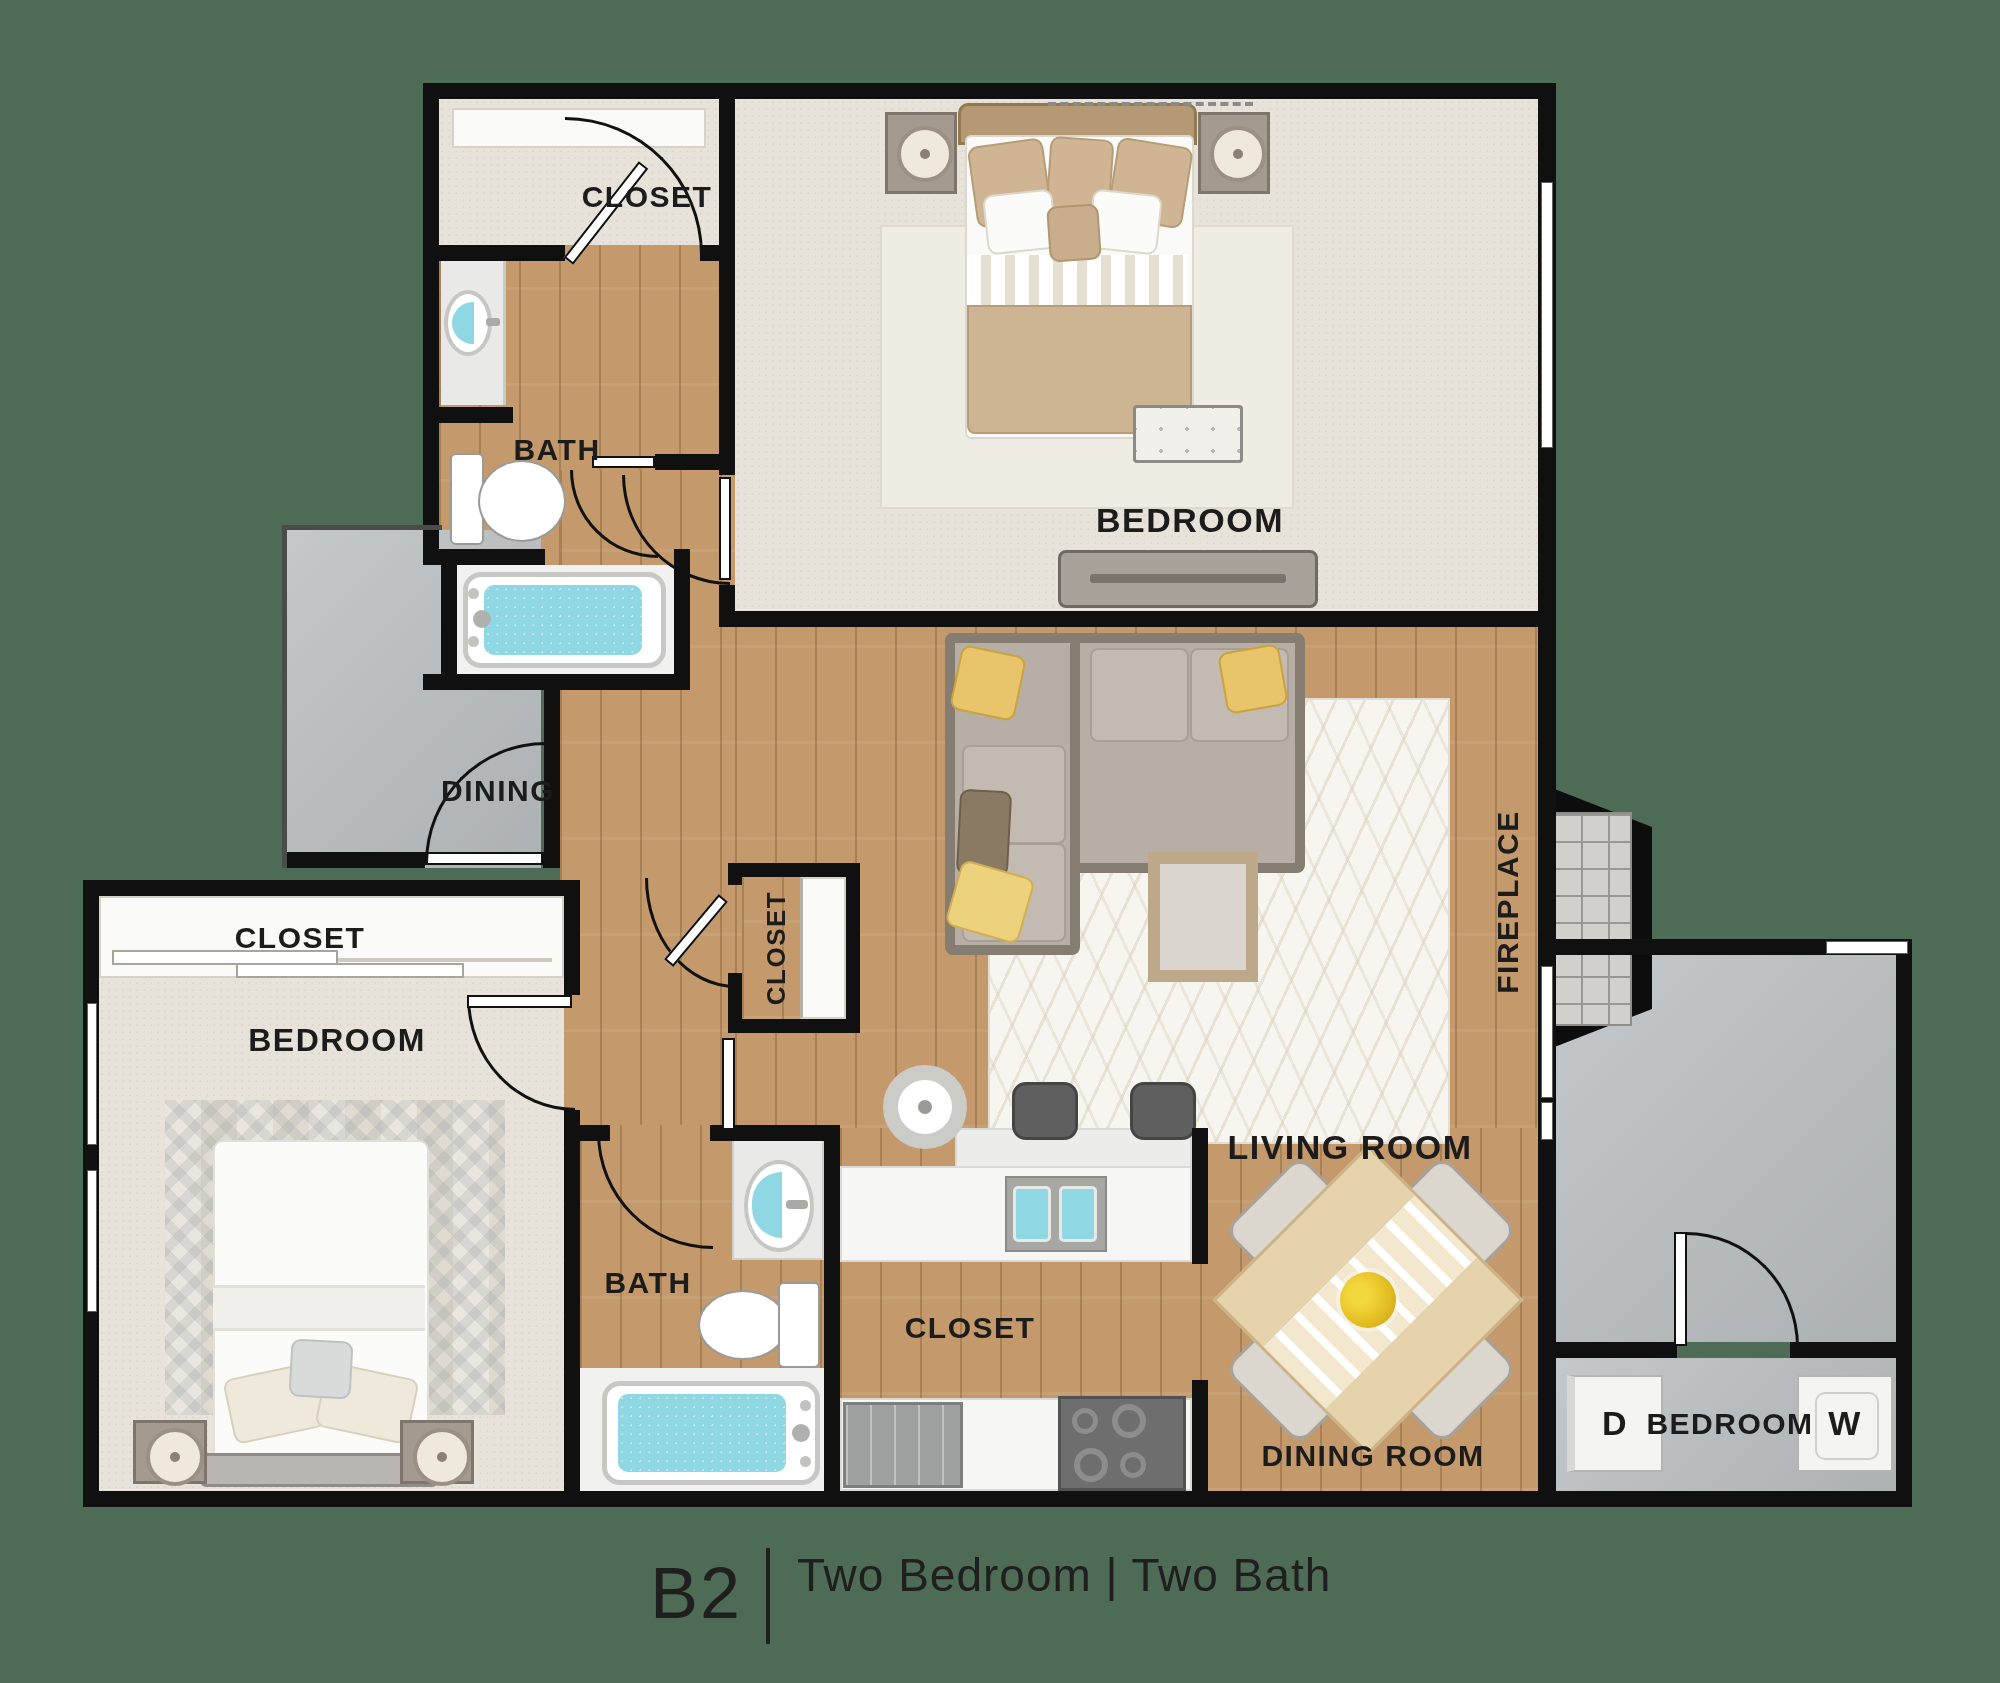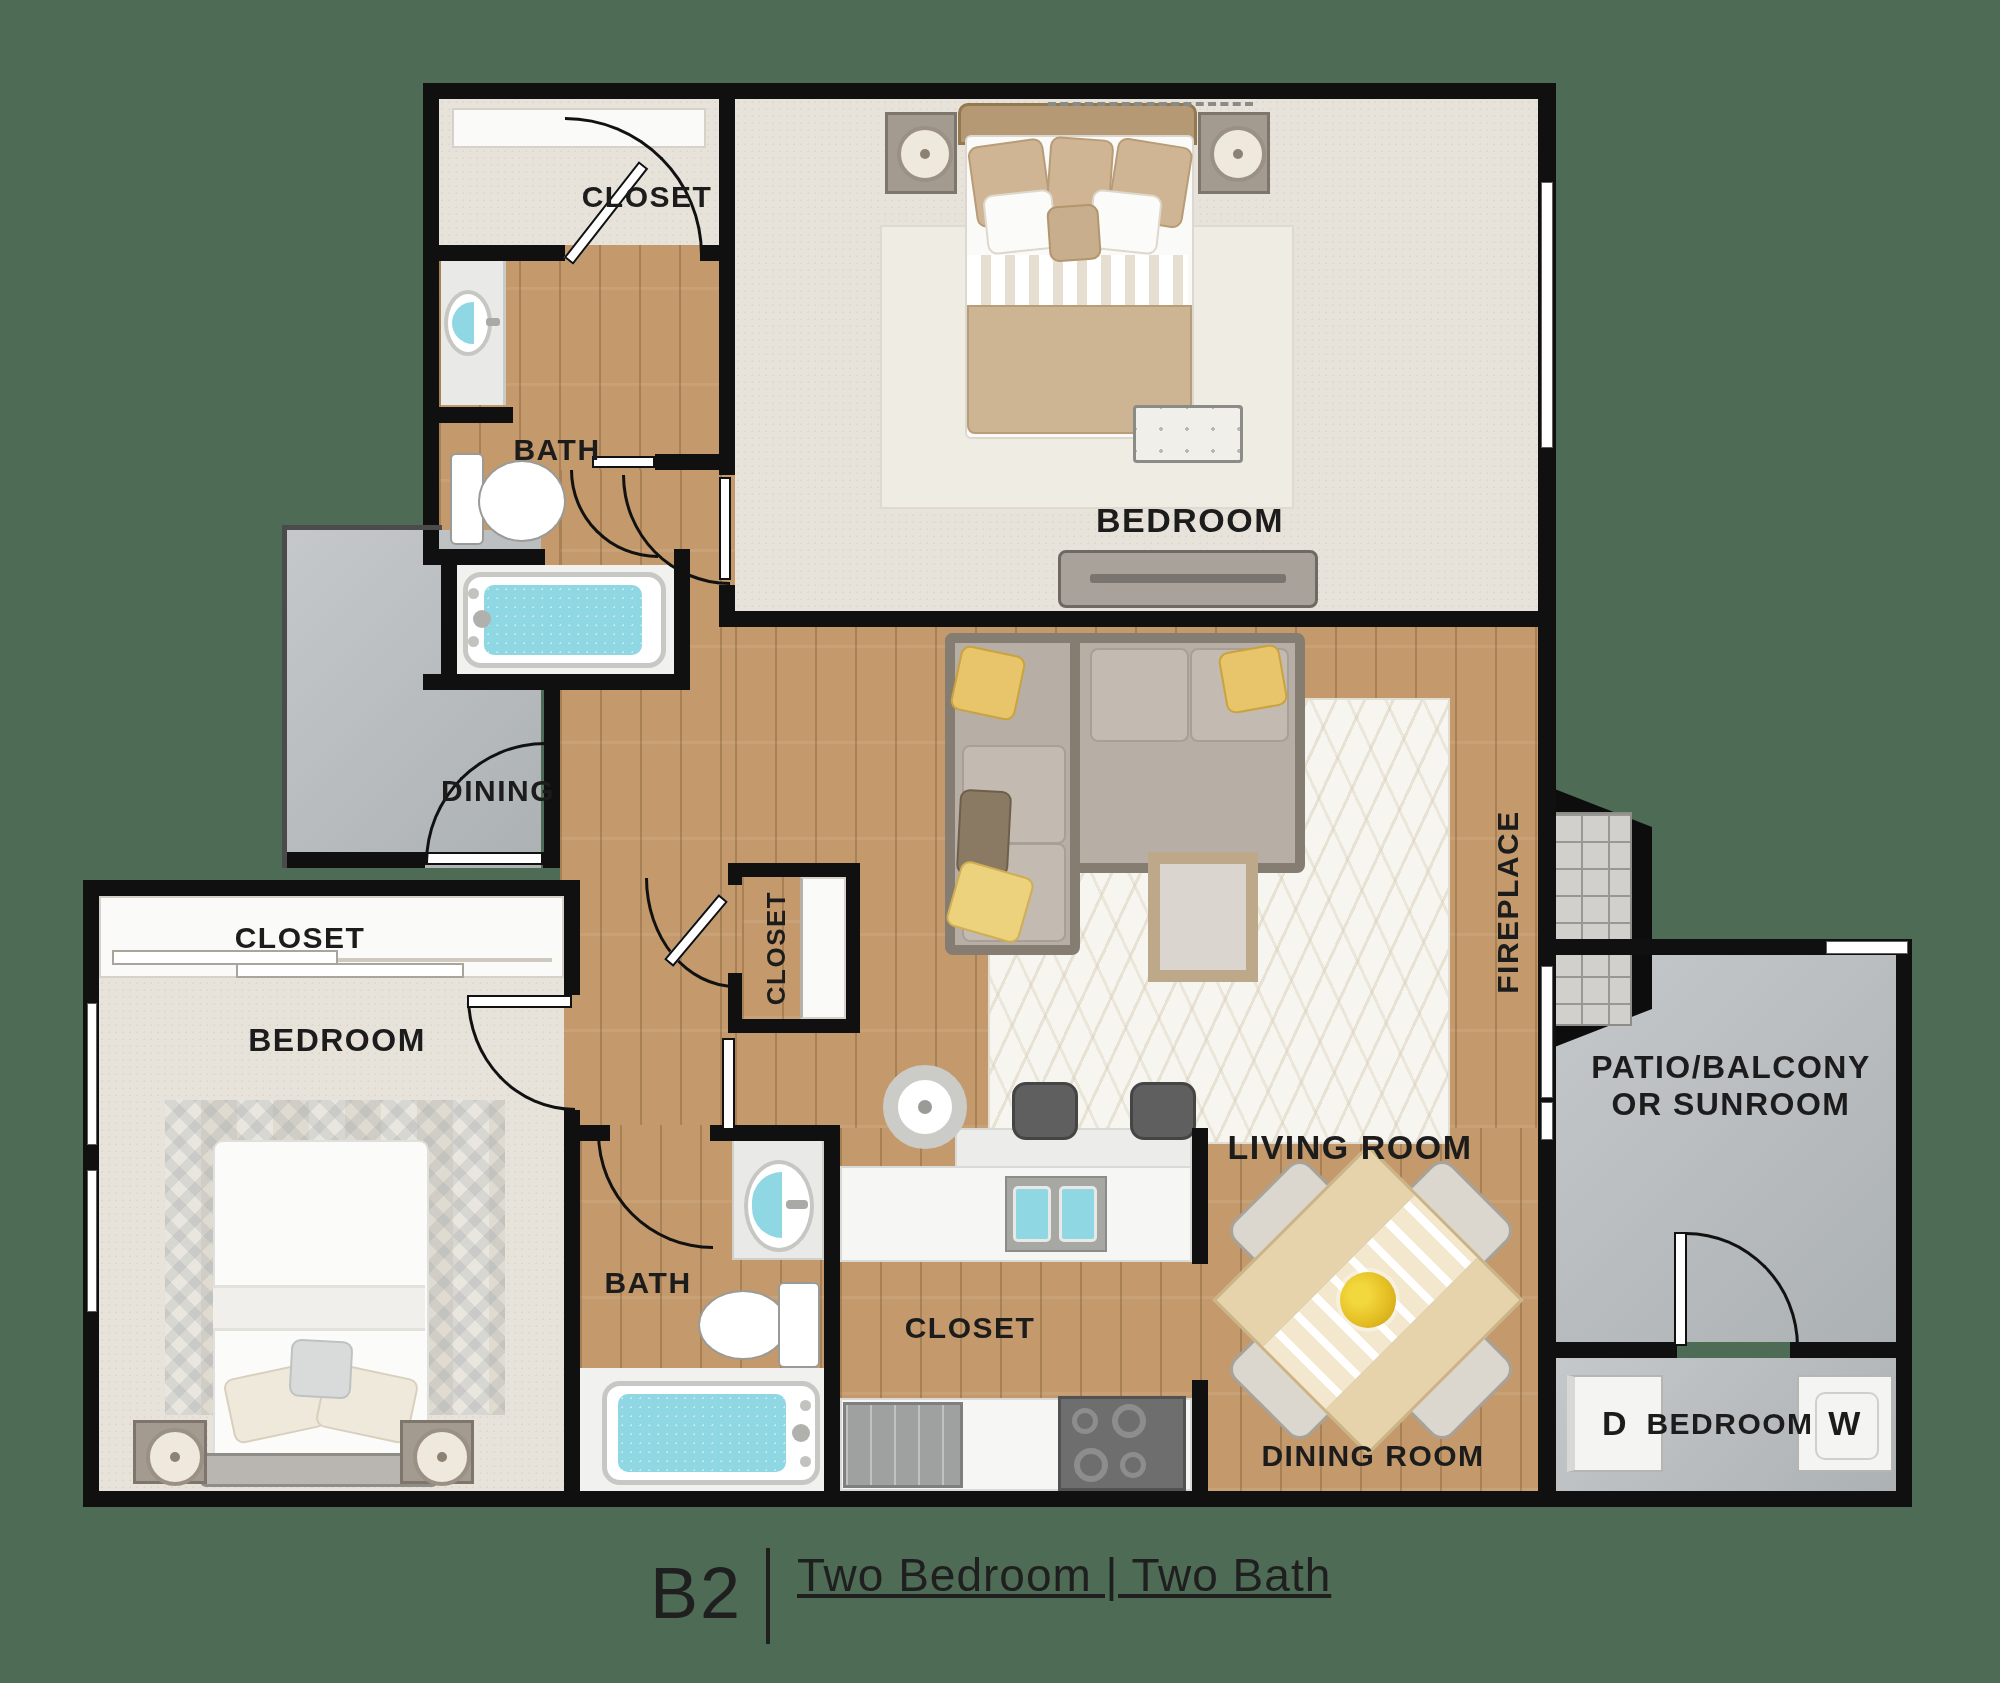--- a/index.html
+++ b/index.html
@@ -278,25 +278,21 @@
   <div class="lbl" style="left:1190px;top:521px;font-size:34px;">BEDROOM</div>
   <div class="lbl" style="left:498px;top:791px;">DINING</div>
   <div class="lbl vert small" style="left:777px;top:948px;">CLOSET</div>
   <div class="lbl" style="left:300px;top:938px;">CLOSET</div>
   <div class="lbl" style="left:337px;top:1040px;font-size:32px;">BEDROOM</div>
   <div class="lbl" style="left:648px;top:1283px;">BATH</div>
   <div class="lbl" style="left:970px;top:1328px;">CLOSET</div>
   <div class="lbl" style="left:1350px;top:1148px;font-size:34px;">LIVING ROOM</div>
   <div class="lbl" style="left:1373px;top:1456px;">DINING ROOM</div>
   <div class="lbl vert" style="left:1508px;top:902px;">FIREPLACE</div>
-  <div class="lbl" style="left:1731px;top:1086px;font-size:32px;">
-    <span style="display:block;">PATIO/BALCONY</span>
-    <span style="display:block;">OR SUNROOM</span>
-  </div>
   <div class="lbl" style="left:1730px;top:1424px;">BEDROOM</div>
   <div class="lbl" style="left:1615px;top:1424px;font-size:34px;">D</div>
   <div class="lbl" style="left:1845px;top:1424px;font-size:34px;">W</div>
 
   <div class="cap cap-code" style="left:650px;top:1552px;text-align:center;">B2</div>
   <div class="cap-bar" style="left:766px;top:1548px;height:96px;"></div>
-  <div class="cap cap-line" style="left:797px;top:1548px;text-decoration:underline;">Two Bedroom | Two Bath</div>
+  <div class="cap cap-line" style="left:797px;top:1548px;">Two Bedroom | Two Bath</div>
 
 </div>
 
 </body></html>

